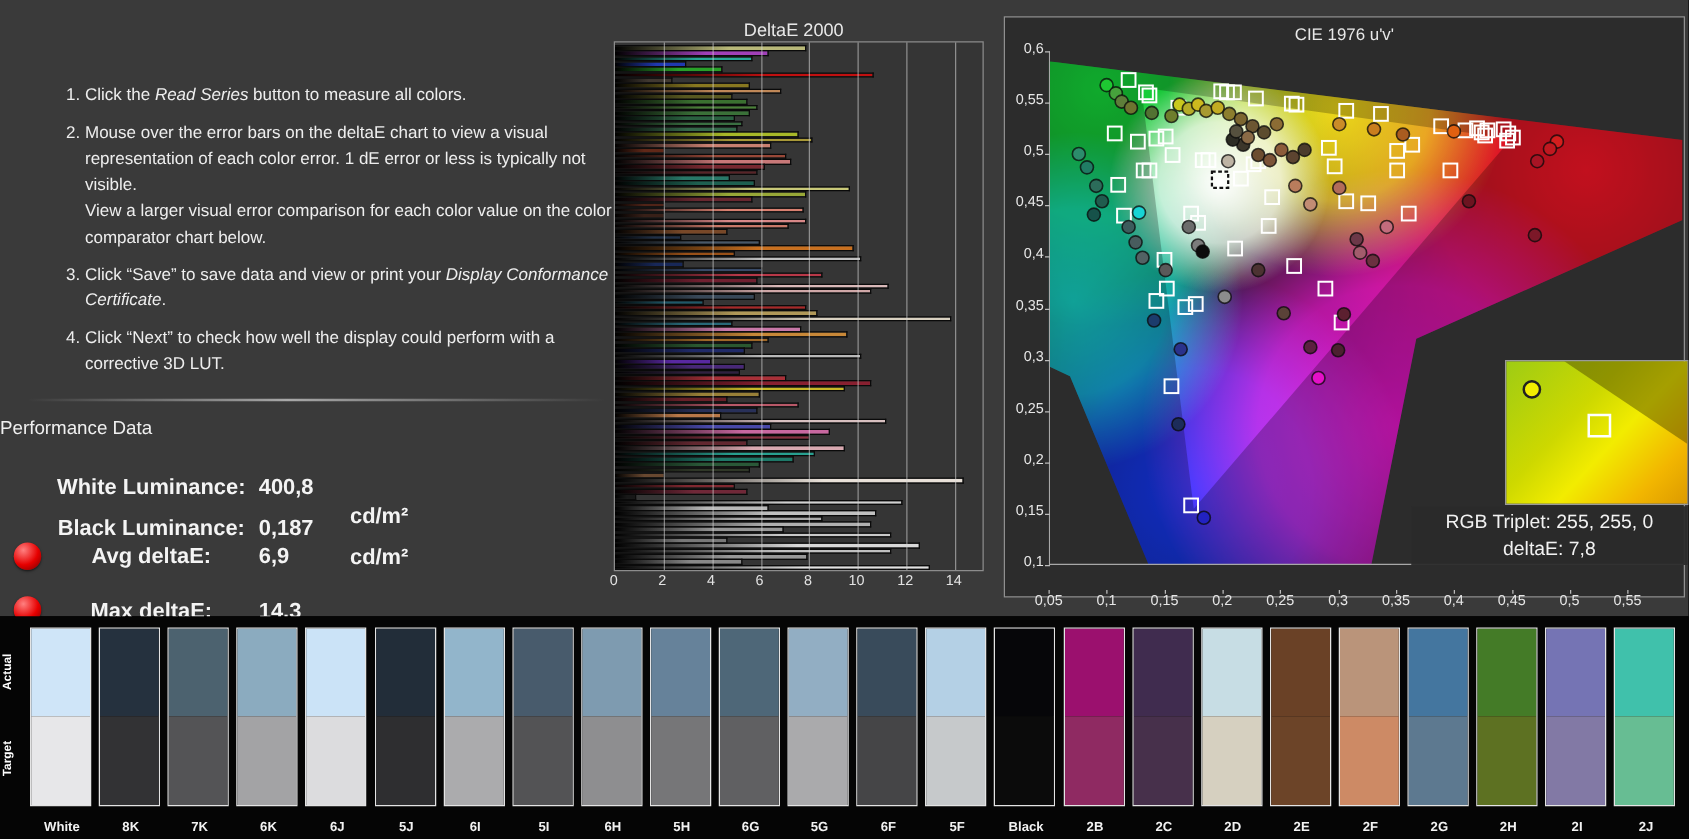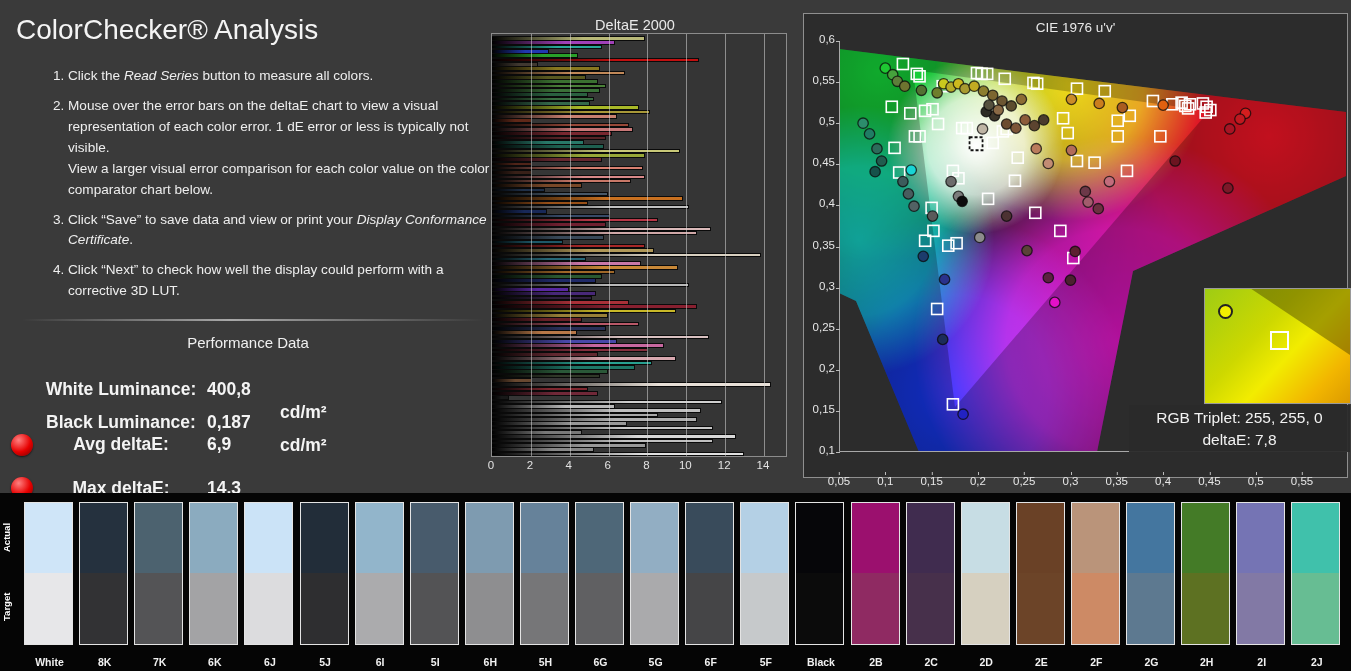--- a/index.html
+++ b/index.html
@@ -8,21 +8,21 @@
   .top{position:absolute;left:0;top:0;width:1351px;height:493px;background:#3a3a3a;}
   
   .left{position:absolute;left:0;top:0;width:490px;height:493px;}
   h1.title{margin:0;position:absolute;left:16px;top:14px;font-size:28px;font-weight:400;color:#f4f4f4;}
   ol.instructions{position:absolute;left:46px;top:66px;width:432px;margin:0;padding:0 0 0 22px;
                   font-size:13.6px;line-height:1.54;color:#eeeeee;}
   ol.instructions li{margin:0 0 9px 0;white-space:pre-line;}
   ol.instructions i{font-style:italic;}
   .divider{position:absolute;left:22px;top:319px;width:462px;height:2px;
            background:linear-gradient(90deg,rgba(150,150,150,0),#a8a8a8 45%,rgba(150,150,150,0));}
-  .perf-header{position:absolute;left:0;top:334px;width:496px;text-align:center;font-size:15px;color:#f0f0f0;}
+  .perf-header{position:absolute;left:0;top:334px;width:496px;text-align:left;font-size:15px;color:#f0f0f0;}
   .perf-rows{position:absolute;left:0;top:355px;width:490px;}
   .perf-row{display:grid;grid-template-columns:44px 154px 80px auto;align-items:center;height:33px;
             font-size:17.5px;font-weight:600;color:#f4f4f4;}
   .perf-label{text-align:center;}
   .perf-value{padding-left:9px;}
   .perf-unit{padding-left:2px;margin-top:47px;}
   .led{width:22px;height:22px;border-radius:50%;justify-self:center;
        background:radial-gradient(circle at 35% 28%,#ff8080,#e60000 55%,#7c0000 95%);
        box-shadow:0 1px 2px rgba(0,0,0,.6);}
   .led.hidden{visibility:hidden;}
@@ -61,21 +61,20 @@
   .sw-label{position:absolute;top:153px;width:55px;margin-left:-3px;text-align:center;
             font-size:10.5px;font-weight:700;color:#f2f2f2;}
 </style>
 </head>
 <body>
 
 <div class="stage">
   <div class="top">
 
     <section class="left">
-      <h1 class="title">ColorChecker® Analysis</h1>
       <ol class="instructions" id="instructions">
           <li><span>Click the </span><i>Read Series</i><span> button to measure all colors.</span></li>
           <li><span>Mouse over the error bars on the deltaE chart to view a visual representation of each color error. 1 dE error or less is typically not visible.
 View a larger visual error comparison for each color value on the color comparator chart below.</span></li>
           <li><span>Click “Save” to save data and view or print your </span><i>Display Conformance Certificate</i><span>.</span></li>
           <li><span>Click “Next” to check how well the display could perform with a corrective 3D LUT.</span></li>
         </ol>
       <div class="divider"></div>
       <div class="perf-header">Performance Data</div>
       <div class="perf-rows" id="perf-rows">

